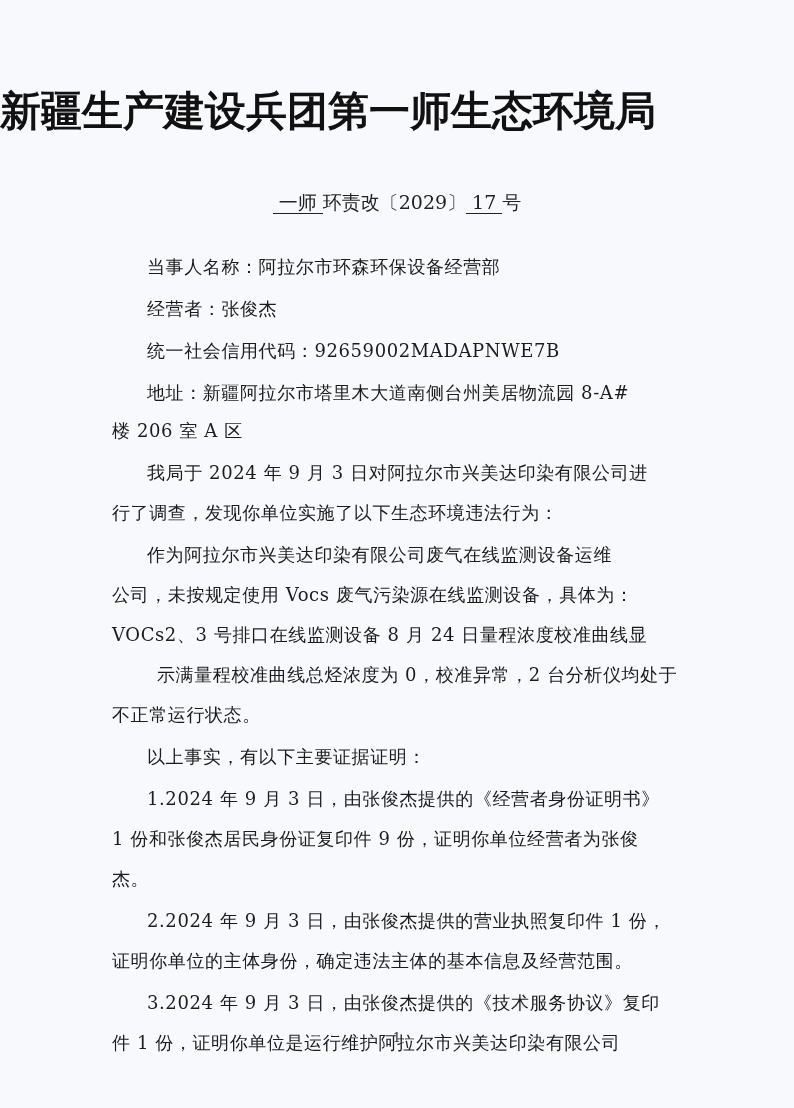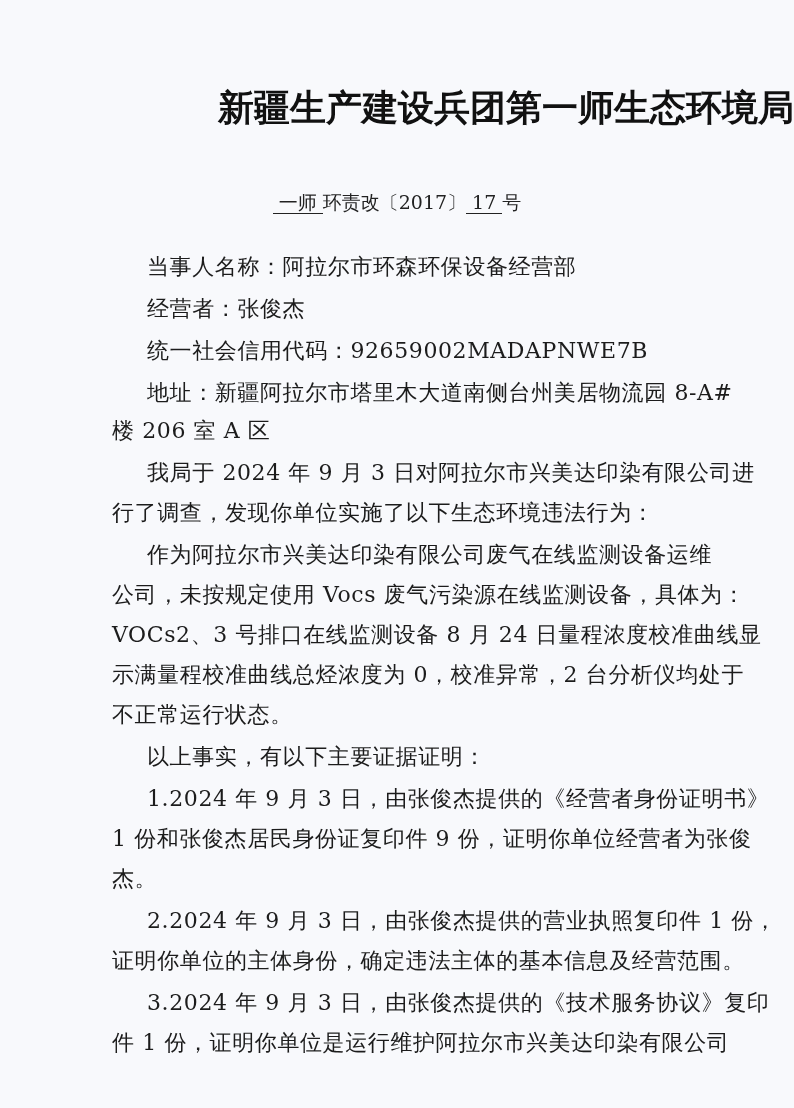--- a/index.html
+++ b/index.html
@@ -18,23 +18,23 @@
     .page {
       position: absolute;
       left: 0; top: 0;
       width: 794px;
       height: 1108px;
     }
     .title {
       position: absolute;
       left: 0;
       width: 794px;
-      text-align: right;
+      text-align: left;
       font-weight: bold;
-      font-size: 36px;
+      font-size: 41px;
       letter-spacing: 0px;
       color: #111;
       white-space: nowrap;
     }
     .title.l1 { top: 84px; }
     .title.l2 { top: 136px; }
     .docno {
       position: absolute;
       top: 190px;
       left: 0;
@@ -46,21 +46,21 @@
     }
     .docno .ul {
       display: inline-block;
       border-bottom: 1.5px solid #222;
       padding: 0 6px;
       line-height: 22px;
     }
     .line {
       position: absolute;
       left: 112px;
-      font-size: 22px;
+      font-size: 18px;
       line-height: 26px;
       white-space: nowrap;
       color: #1c1c1c;
       letter-spacing: 0.6px;
     }
     .line.indent { left: 147px; }
     .pageno {
       position: absolute;
       top: 1030px;
       left: 0;
@@ -70,35 +70,35 @@
       color: #333;
     }
   </style>
 </head>
 <body>
 
 <div class="page">
   <div class="title l1">新疆生产建设兵团第一师生态环境局</div>
 
   <div class="docno">
-    <span class="ul">一师</span><span>环责改〔2017〕</span><span class="ul">17</span><span>号</span>
+    <span class="ul">一师</span><span>环责改〔2029〕</span><span class="ul">17</span><span>号</span>
   </div>
 
   <div id="body-lines">
       <div class="line indent" style="top: 254px;">当事人名称：阿拉尔市环森环保设备经营部</div>
       <div class="line indent" style="top: 296px;">经营者：张俊杰</div>
       <div class="line indent" style="top: 338px;">统一社会信用代码：92659002MADAPNWE7B</div>
       <div class="line indent" style="top: 380px;">地址：新疆阿拉尔市塔里木大道南侧台州美居物流园 8-A#</div>
       <div class="line" style="top: 418px;">楼 206 室 A 区</div>
       <div class="line indent" style="top: 460px;">我局于 2024 年 9 月 3 日对阿拉尔市兴美达印染有限公司进</div>
       <div class="line" style="top: 500px;">行了调查，发现你单位实施了以下生态环境违法行为：</div>
       <div class="line indent" style="top: 542px;">作为阿拉尔市兴美达印染有限公司废气在线监测设备运维</div>
       <div class="line" style="top: 582px;">公司，未按规定使用 Vocs 废气污染源在线监测设备，具体为：</div>
       <div class="line" style="top: 622px; text-align: right;">VOCs2、3 号排口在线监测设备 8 月 24 日量程浓度校准曲线显</div>
-      <div class="line" style="top: 662px;">示满量程校准曲线总烃浓度为 0，校准异常，2 台分析仪均处于</div>
+      <div class="line" style="top: 662px; margin-left: 45px;">示满量程校准曲线总烃浓度为 0，校准异常，2 台分析仪均处于</div>
       <div class="line" style="top: 702px;">不正常运行状态。</div>
       <div class="line indent" style="top: 744px;">以上事实，有以下主要证据证明：</div>
       <div class="line indent" style="top: 786px;">1.2024 年 9 月 3 日，由张俊杰提供的《经营者身份证明书》</div>
       <div class="line" style="top: 826px;">1 份和张俊杰居民身份证复印件 9 份，证明你单位经营者为张俊</div>
       <div class="line" style="top: 866px;">杰。</div>
       <div class="line indent" style="top: 908px;">2.2024 年 9 月 3 日，由张俊杰提供的营业执照复印件 1 份，</div>
       <div class="line" style="top: 948px;">证明你单位的主体身份，确定违法主体的基本信息及经营范围。</div>
       <div class="line indent" style="top: 990px;">3.2024 年 9 月 3 日，由张俊杰提供的《技术服务协议》复印</div>
       <div class="line" style="top: 1030px;">件 1 份，证明你单位是运行维护阿拉尔市兴美达印染有限公司</div>
     </div>

